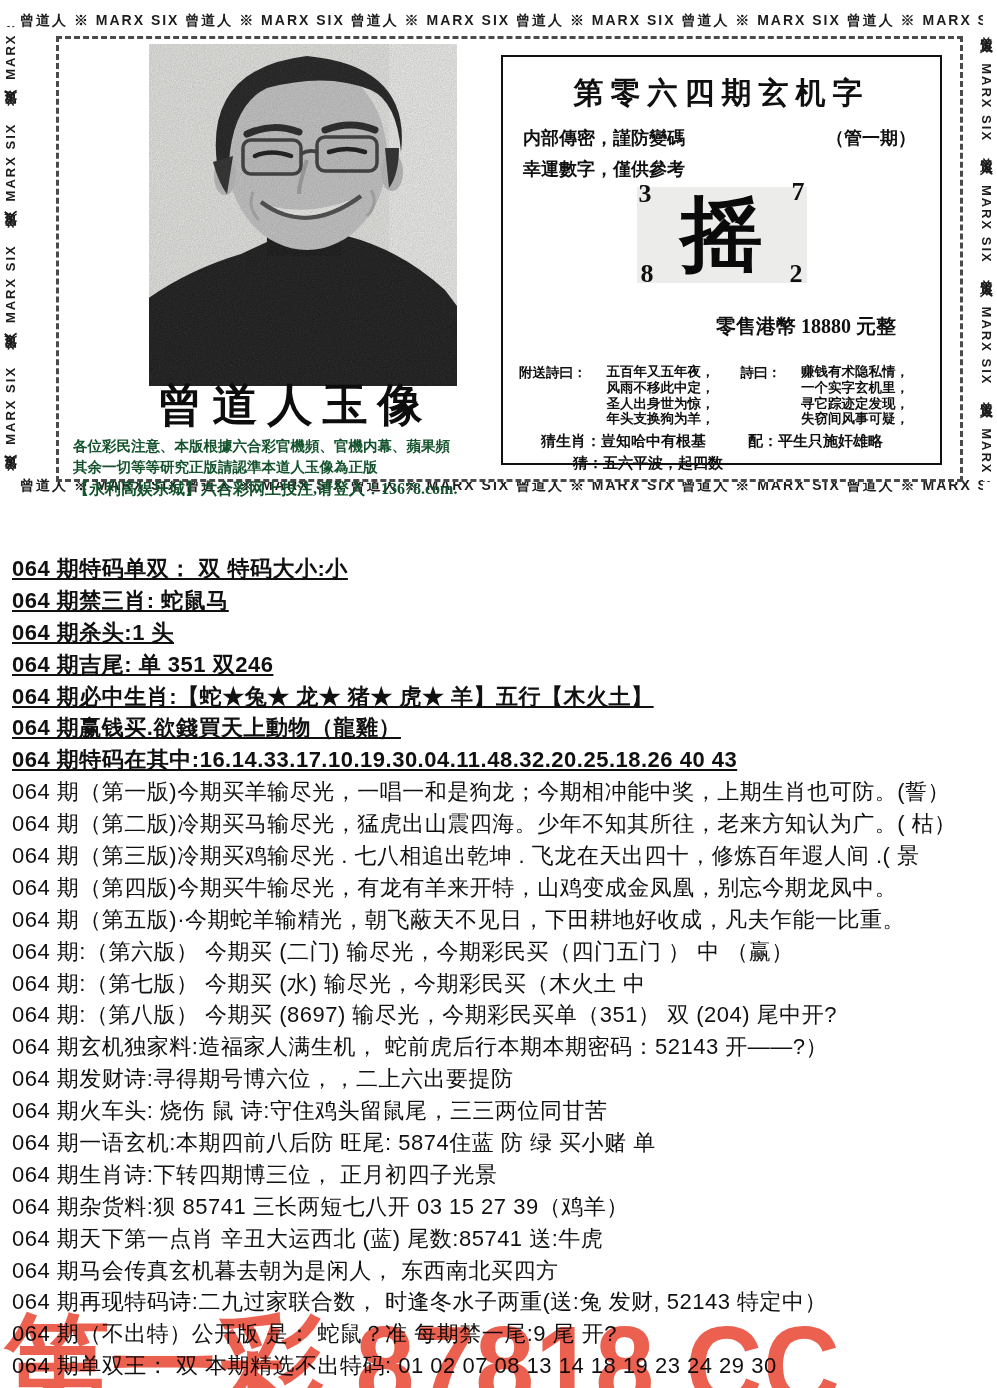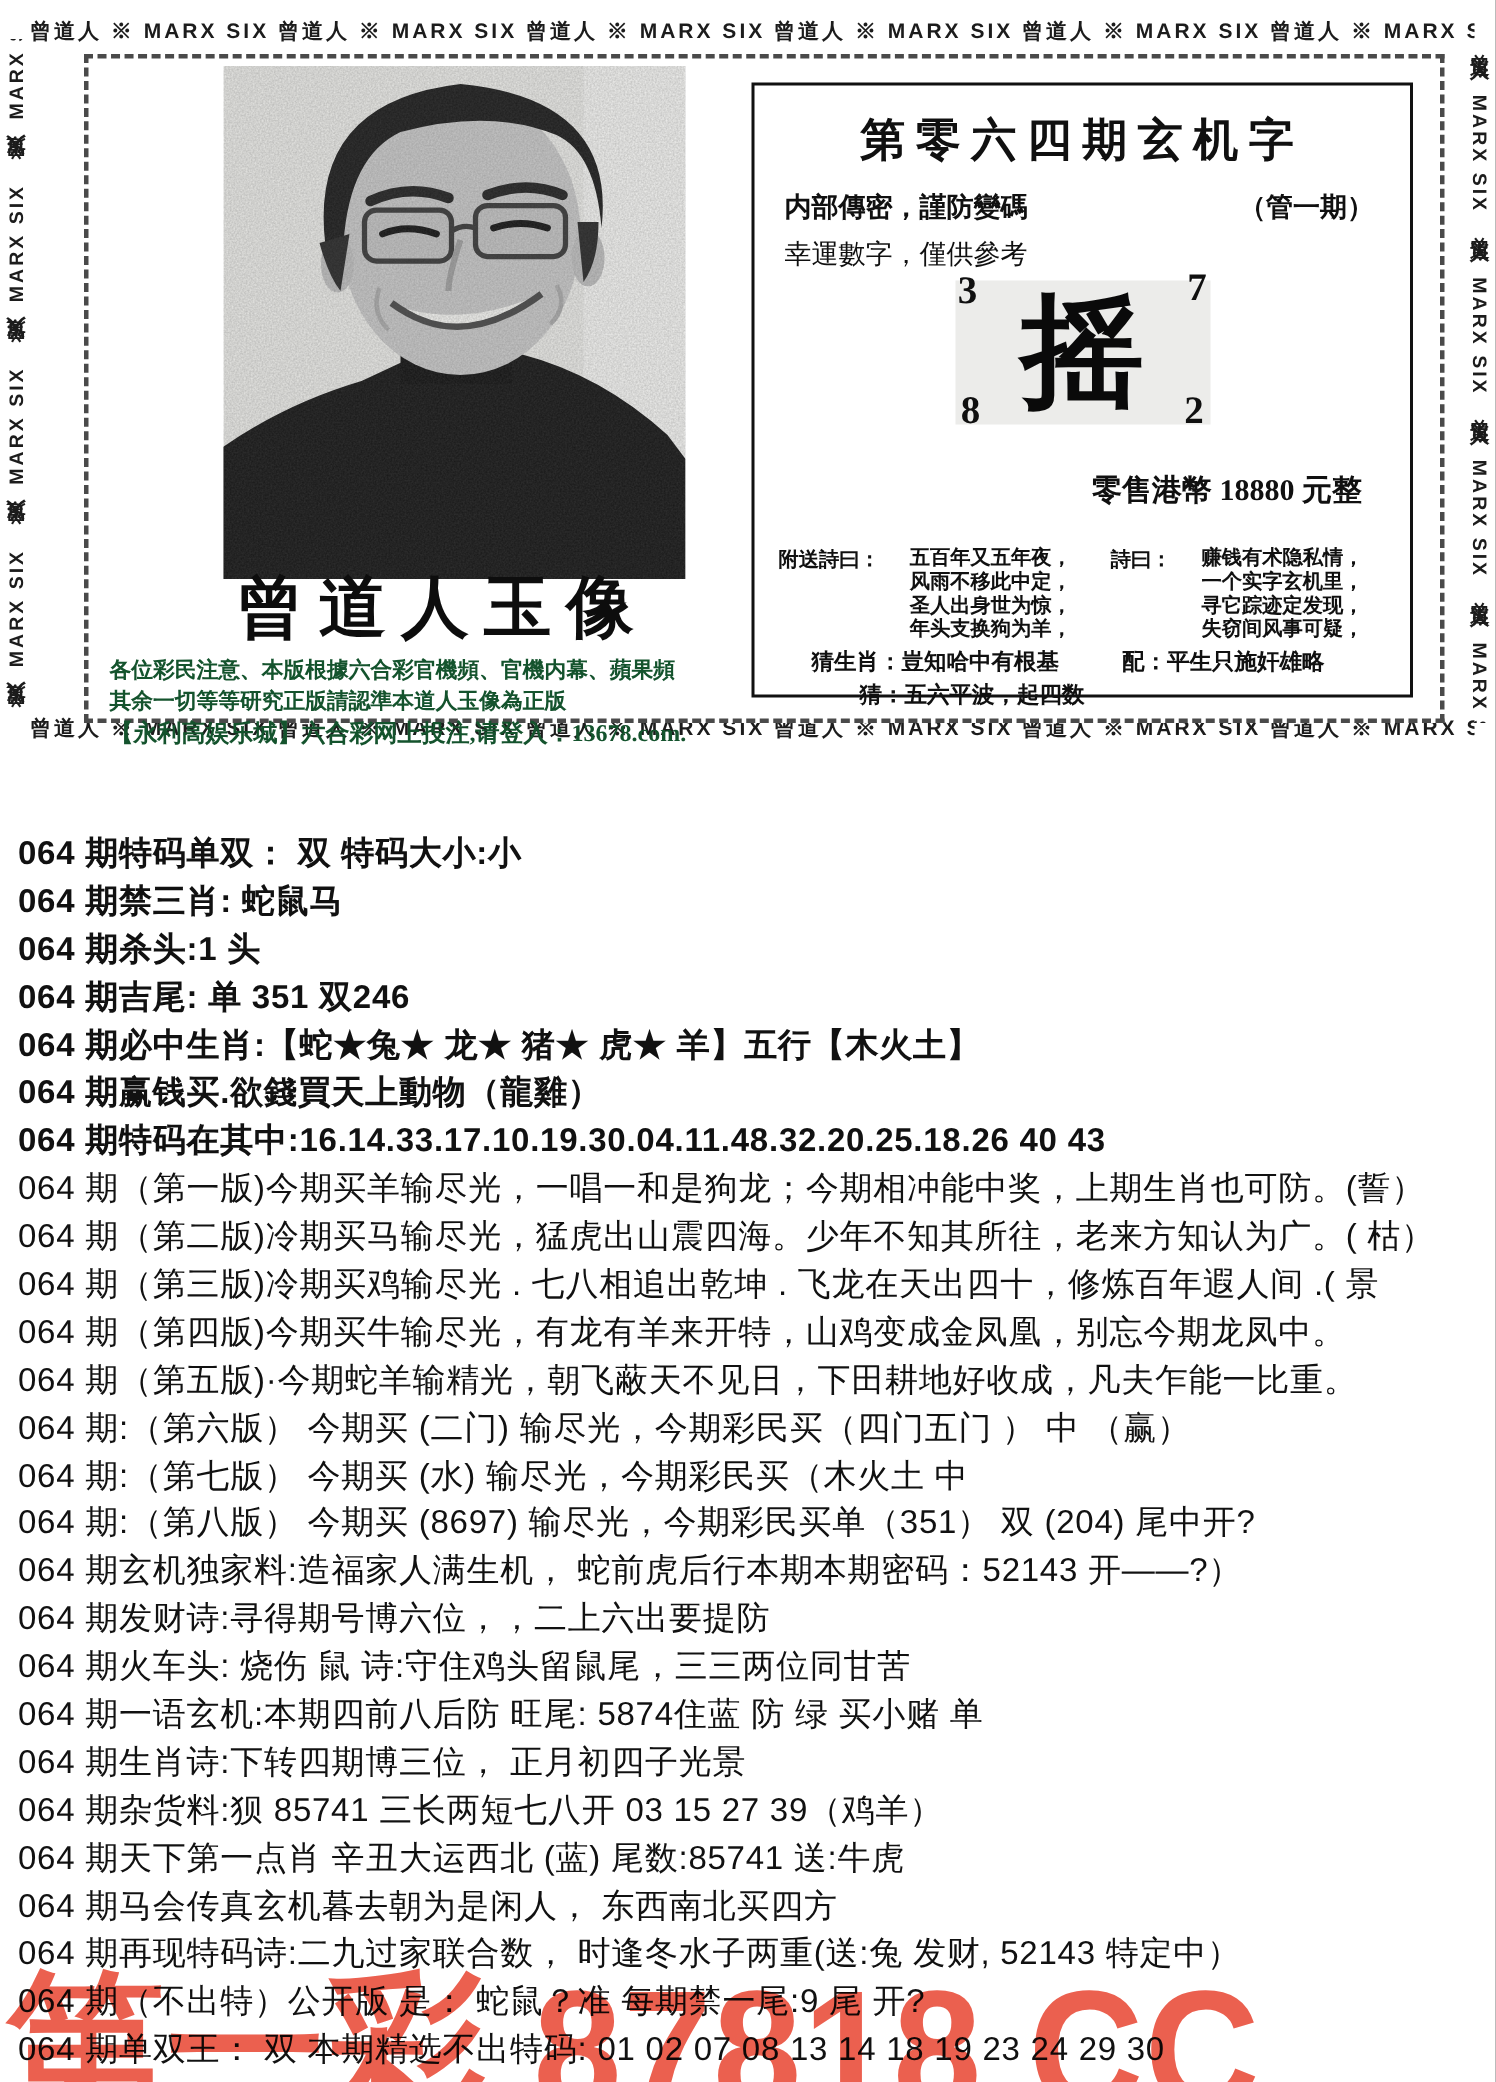--- a/index.html
+++ b/index.html
@@ -29,45 +29,45 @@
   .caption-line{font-family:"Liberation Serif",serif;font-size:14.5px;font-weight:bold;
         color:#14532d;margin:2px 0 0 8px;white-space:nowrap;}
   .caption-line3{font-size:16px;}
 
   
   .panel{position:absolute;left:442px;top:16px;width:437px;height:406px;border:2px solid #111;
         font-family:"Liberation Serif",serif;color:#101010;}
   .panel-title{margin-top:16px;text-align:center;font-size:30px;font-weight:bold;letter-spacing:7px;}
   .panel-row{display:flex;justify-content:space-between;padding:0 24px 0 20px;font-size:18px;
         font-weight:bold;margin-top:12px;}
-  .panel-line2{padding-left:20px;font-size:18px;font-weight:normal;margin-top:7px;}
+  .panel-line2{padding-left:20px;font-size:18px;font-weight:bold;margin-top:7px;}
   .lucky{text-align:center;font-size:22px;font-weight:bold;letter-spacing:2px;margin-top:5px;}
   .bigchar-area{position:relative;width:170px;height:96px;margin:6px auto 0;background:#ececea;}
   .bigchar{position:absolute;left:0;right:0;top:0;bottom:0;text-align:center;line-height:96px;
         font-size:82px;font-weight:bold;color:#0a0a0a;}
   .corner{position:absolute;font-size:26px;font-weight:bold;}
   .corner.tl{left:2px;top:-8px;}
   .corner.tr{right:2px;top:-10px;}
   .corner.bl{left:4px;bottom:-6px;}
   .corner.br{right:4px;bottom:-6px;}
-  .price{text-align:right;padding-right:32px;font-size:20px;font-weight:bold;margin-top:30px;}
+  .price{text-align:right;padding-right:44px;font-size:20px;font-weight:bold;margin-top:30px;}
   .poems{display:flex;margin-top:24px;padding-left:16px;font-size:13.5px;font-weight:bold;}
   .poem{display:flex;}
   .poem-label{white-space:nowrap;margin-right:4px;}
   .poem-lines div{line-height:15.8px;white-space:nowrap;margin-left:16px;}
   .poem-right{margin-left:26px;}
   .guess-row{display:flex;padding-left:26px;margin-top:5px;font-size:15px;font-weight:bold;margin-left:12px;}
   .guess-row .match{margin-left:42px;}
   .guess2{padding-left:70px;margin-top:3px;font-size:15px;font-weight:bold;}
 
   
   .bodytext{position:absolute;left:12px;top:553px;width:982px;}
   .bline{height:31.9px;display:flex;align-items:center;font-size:22px;white-space:nowrap;
         color:#111;letter-spacing:0.5px;}
-  .bline.big{font-weight:bold;}
+  .bline.big{font-weight:bold;text-decoration:underline;}
 
   
   .watermark{position:absolute;left:4px;top:1292px;font-size:106px;font-weight:bold;
         color:#ea5240;mix-blend-mode:multiply;opacity:0.92;white-space:nowrap;
         letter-spacing:1px;transform:scaleY(1.06);transform-origin:top left;}
 </style>
 </head>
 <body>
 
 <div class="page">

